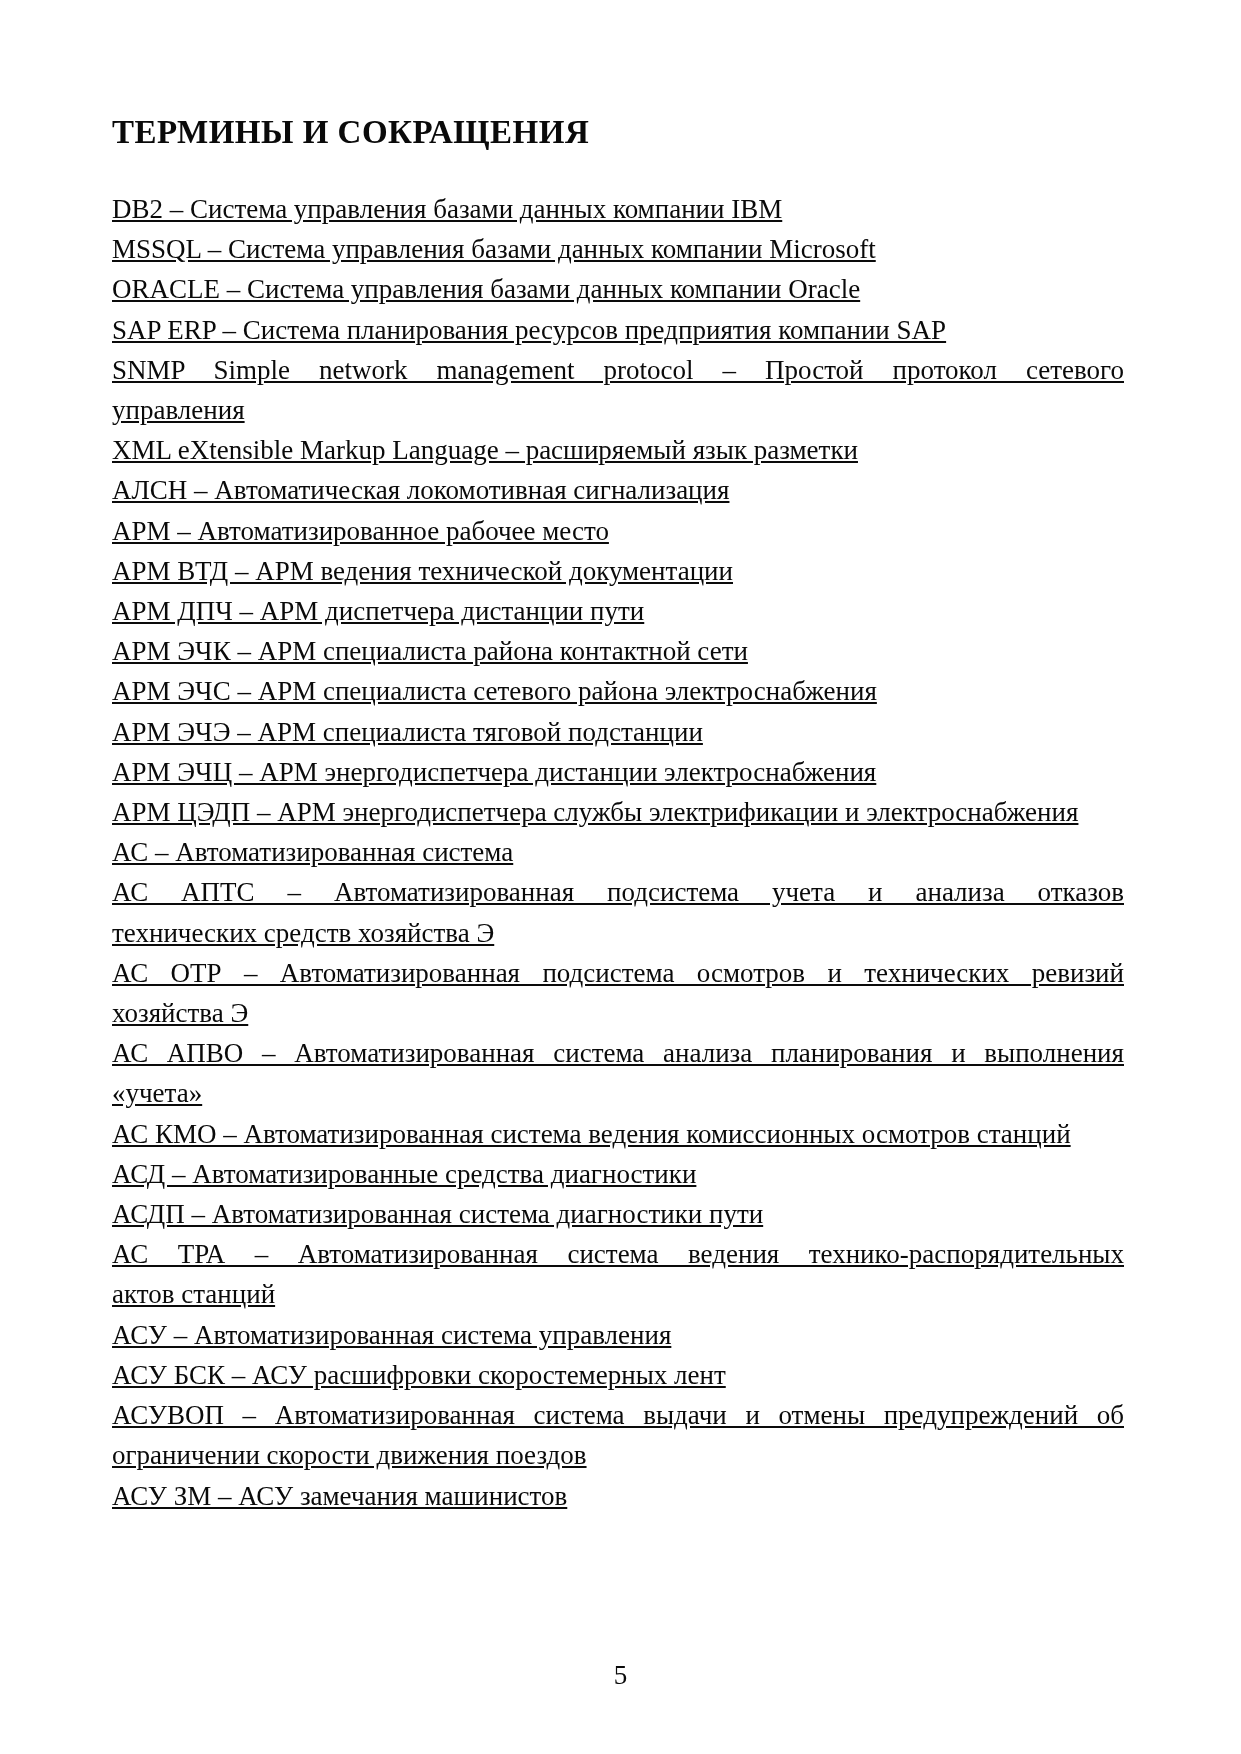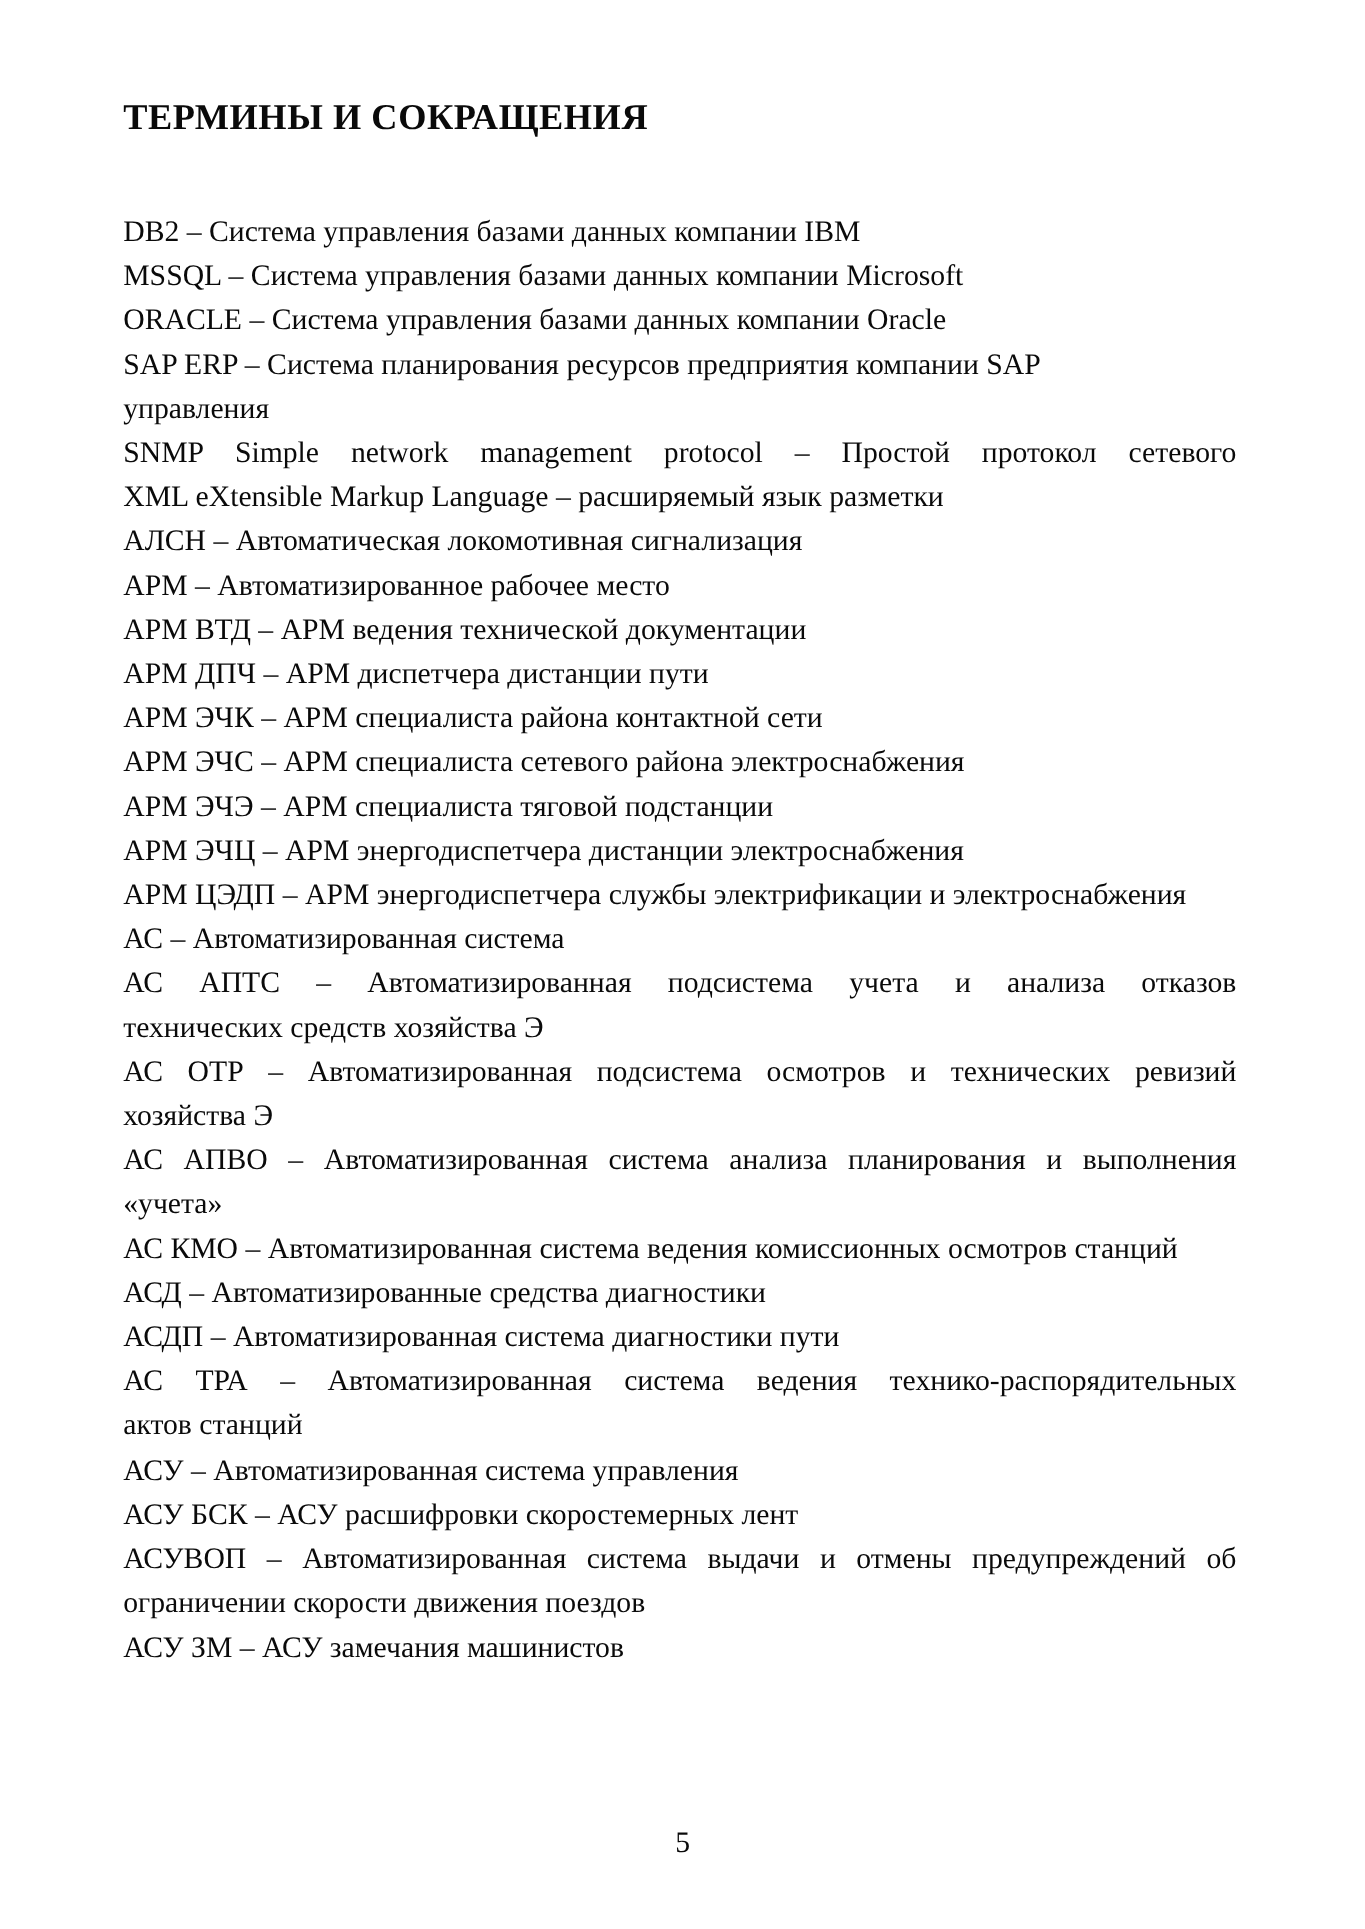--- a/index.html
+++ b/index.html
@@ -13,29 +13,30 @@
     height: 1754px;
     background: #ffffff;
     color: #0a0a0a;
     font-family: "Liberation Serif", "DejaVu Serif", serif;
     overflow: hidden;
     box-sizing: border-box;
     padding: 0 117px 0 112px;
   }
   .doc-title {
     margin: 0;
-    padding-top: 87px;
+    padding-top: 112px;
     font-size: 33px;
     line-height: 40px;
     font-weight: bold;
     letter-spacing: 0.5px;
     white-space: nowrap;
   }
   .entries {
-    margin-top: 63px;
+    margin-top: 37px;
+    text-decoration: underline;
   }
   .entry {
     margin: 0;
     font-size: 27px;
     line-height: 40.2px;
   }
   .line {
     display: block;
     text-align: left;
   }
@@ -69,22 +70,22 @@
         <span class="line">MSSQL – Система управления базами данных компании Microsoft</span>
       </p>
     <p class="entry">
         <span class="line">ORACLE – Система управления базами данных компании Oracle</span>
       </p>
     <p class="entry">
         <span class="line">SAP ERP – Система планирования ресурсов предприятия компании SAP</span>
       </p>
 
     <p class="entry">
+      <span class="line full">SNMP Simple network management protocol – Простой протокол сетевого</span>
       <span class="line">управления</span>
-      <span class="line full">SNMP Simple network management protocol – Простой протокол сетевого</span>
     </p>
 
     <p class="entry">
         <span class="line">XML eXtensible Markup Language – расширяемый язык разметки</span>
       </p>
     <p class="entry">
         <span class="line">АЛСН – Автоматическая локомотивная сигнализация</span>
       </p>
     <p class="entry">
         <span class="line">АРМ – Автоматизированное рабочее место</span>

